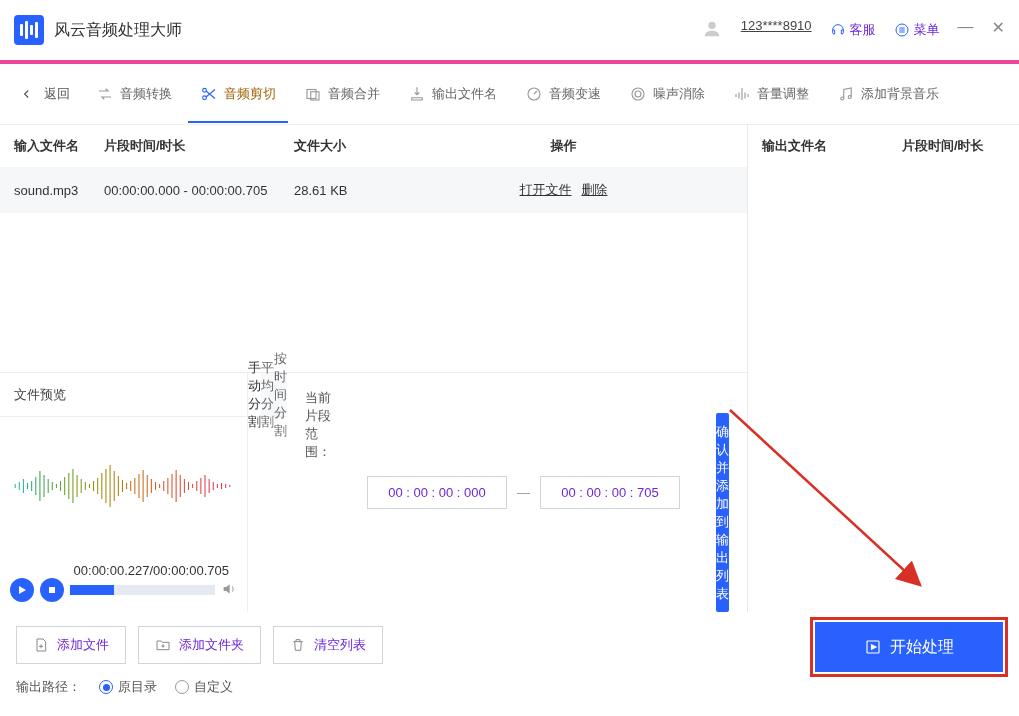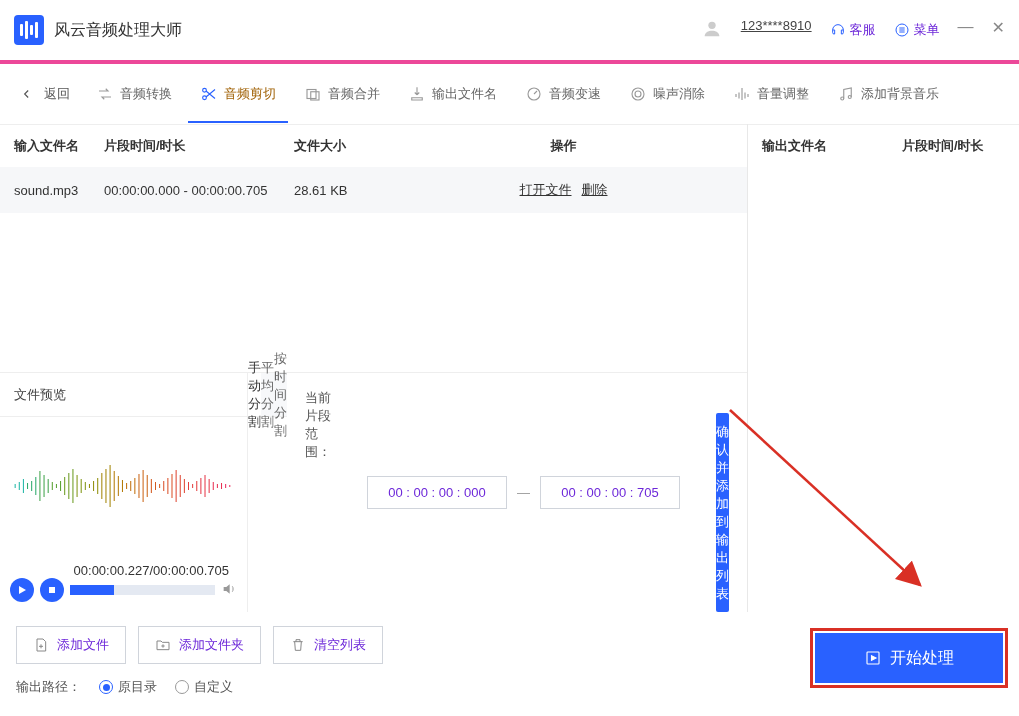--- a/index.html
+++ b/index.html
@@ -58,21 +58,21 @@
 .range-label { padding: 16px 18px 8px; color:#555; }
 .range-inputs { display:flex; align-items:center; gap:10px; padding: 0 18px; }
 .time-input { border:1px solid #d0d4db; padding:8px 10px; font-size:13px; width:140px; text-align:center; color:#6d28d9; }
 .dash { color:#999; }
 .confirm-btn { margin: 40px 18px 0; background:#2961ff; color:#fff; text-align:center; padding:10px 0; cursor:pointer; border-radius:2px; font-size:13px; }
 
 .footer { padding: 14px 16px 10px; display:flex; flex-direction:column; gap:14px; position:relative; }
 .footer-top { display:flex; gap:12px; align-items:center; }
 .btn-outline { border:1px solid #d0d4db; padding:9px 16px; display:flex; align-items:center; gap:8px; cursor:pointer; color:#6d28d9; font-size:13px; }
 .btn-outline svg { width:16px; height:16px; stroke:#888; fill:none; stroke-width:1.5; }
-.start-btn { position:absolute; right:16px; top:10px; width:188px; height:50px; background:#2961ff; color:#fff; display:flex; align-items:center; justify-content:center; gap:8px; cursor:pointer; font-size:16px; outline: 3px solid #d93025; outline-offset: 2px; margin-top: 11px; }
+.start-btn { position:absolute; right:16px; top:10px; width:188px; height:50px; background:#2961ff; color:#fff; display:flex; align-items:center; justify-content:center; gap:8px; cursor:pointer; font-size:16px; outline: 3px solid #d93025; outline-offset: 2px; }
 .start-btn svg { width:18px; height:18px; stroke:#fff; fill:none; stroke-width:1.5; }
 .footer-bot { display:flex; align-items:center; gap:18px; color:#555; }
 .radio { display:inline-flex; align-items:center; gap:5px; cursor:pointer; }
 .radio-dot { width:14px; height:14px; border-radius:50%; border:1.5px solid #999; position:relative; }
 .radio.checked .radio-dot { border-color:#2961ff; }
 .radio.checked .radio-dot::after { content:""; position:absolute; inset:2.5px; background:#2961ff; border-radius:50%; }
 
 .arrow-annotation { position:absolute; pointer-events:none; }
 </style>
 </head>

